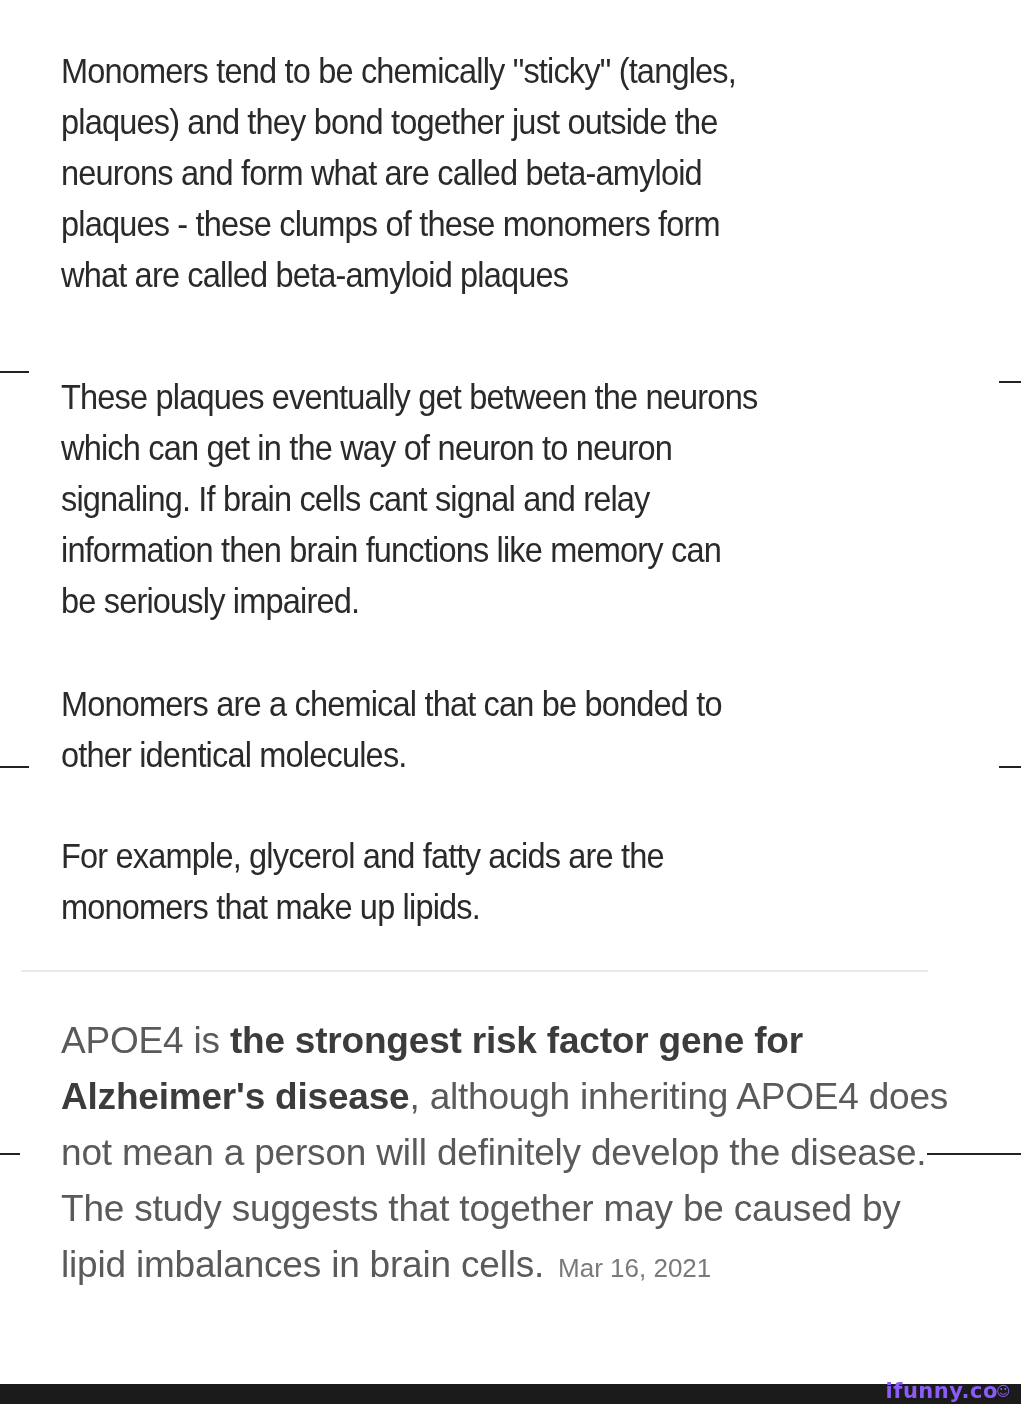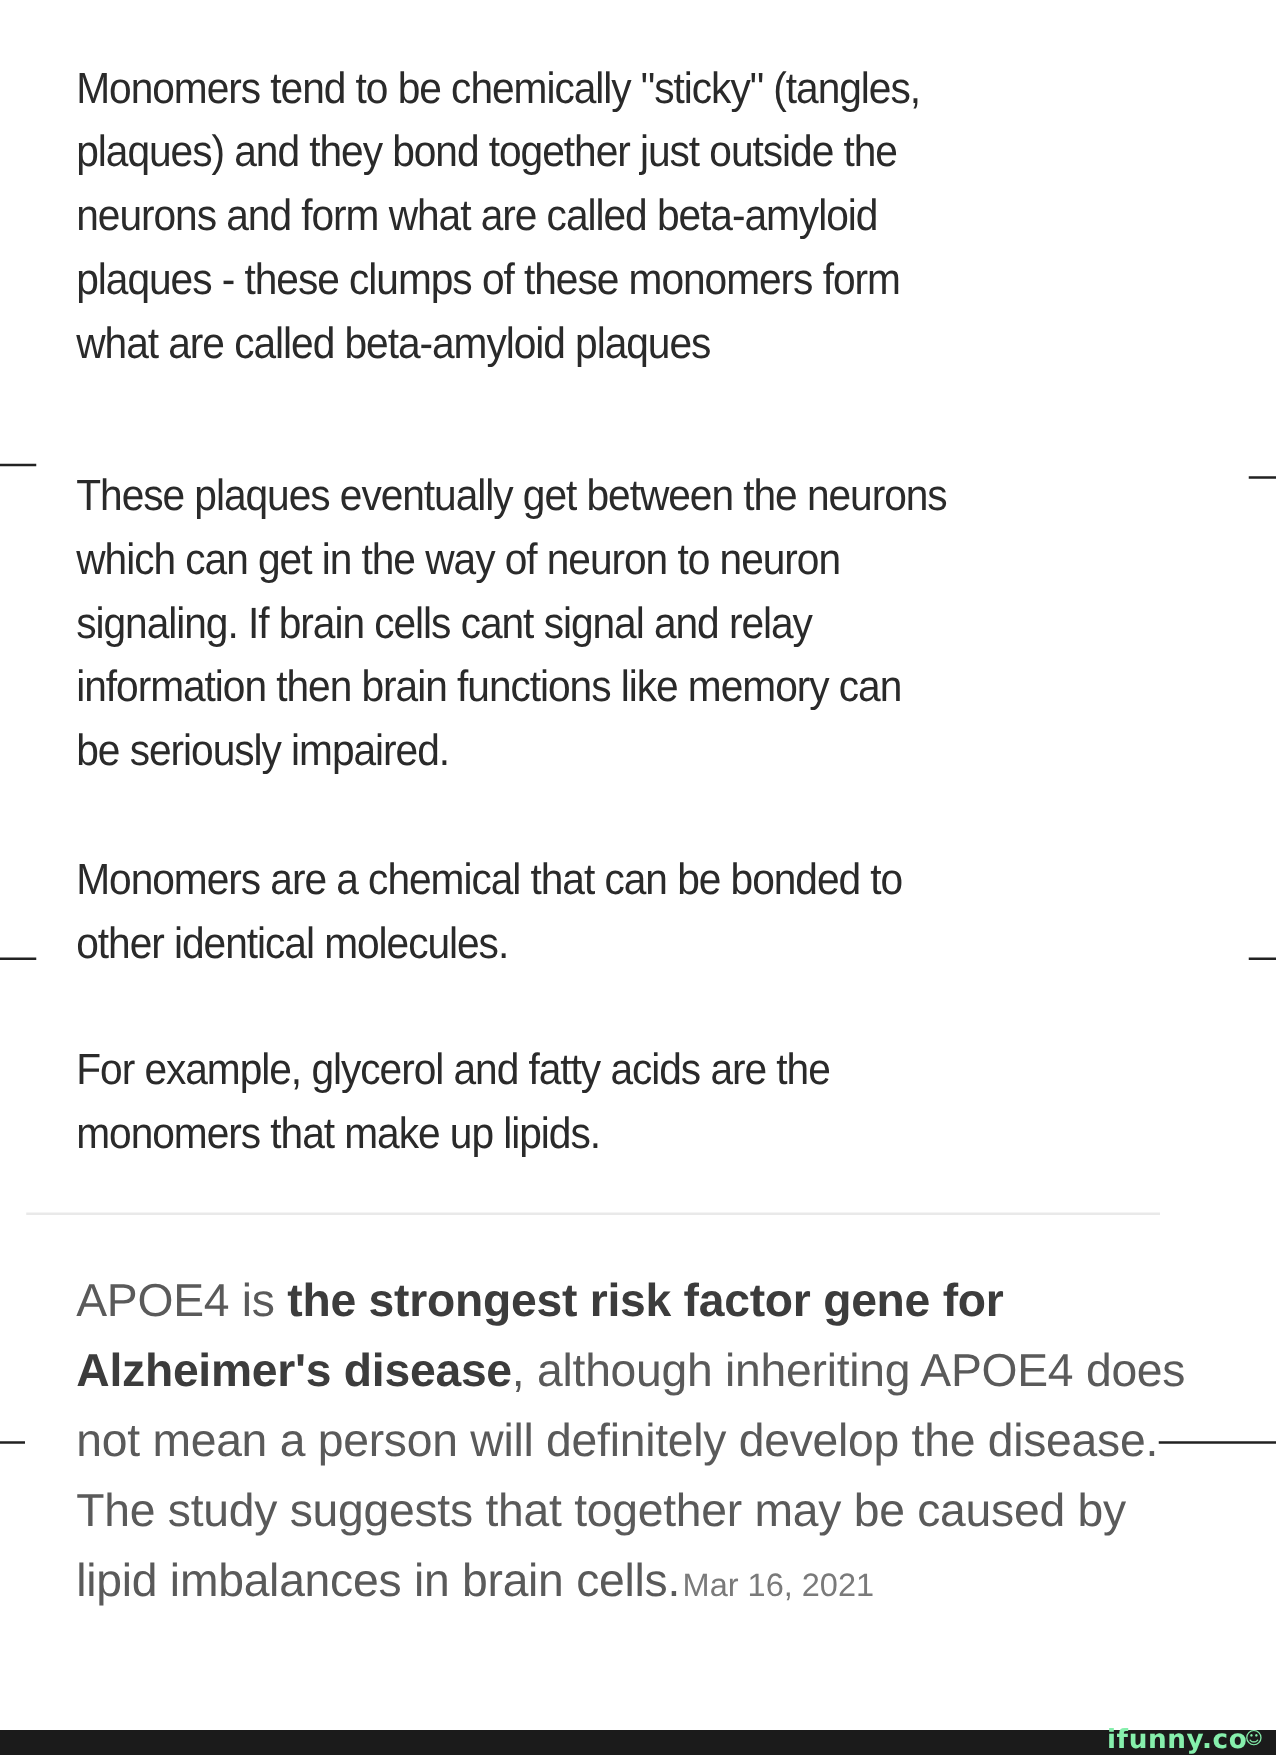--- a/index.html
+++ b/index.html
@@ -59,21 +59,21 @@
       line-height: 56px;
       letter-spacing: -0.2px;
     }
     .quote b {
       color: #3c3c3c;
       font-weight: bold;
     }
     .quote .date {
       color: #7a7a7a;
       font-size: 26px;
-      margin-left: 2px;
+      margin-left: 14px;
       letter-spacing: 0;
     }
 
     .edge-mark {
       position: absolute;
       height: 2px;
       background: #222222;
     }
 
     .footer-bar {
@@ -84,21 +84,21 @@
       background: #1b1b1b;
     }
     .watermark {
       position: absolute;
       right: 10px;
       bottom: 2px;
       font-family: "DejaVu Sans", sans-serif;
       font-weight: bold;
       font-size: 21px;
       line-height: 21px;
-      color: #86efac;
+      color: #8b5cf6;
       letter-spacing: 0.5px;
     }
     .watermark .smile {
       display: inline-block;
       font-size: 14px;
       vertical-align: top;
       margin-left: -2px;
     }
   </style>
 </head>

